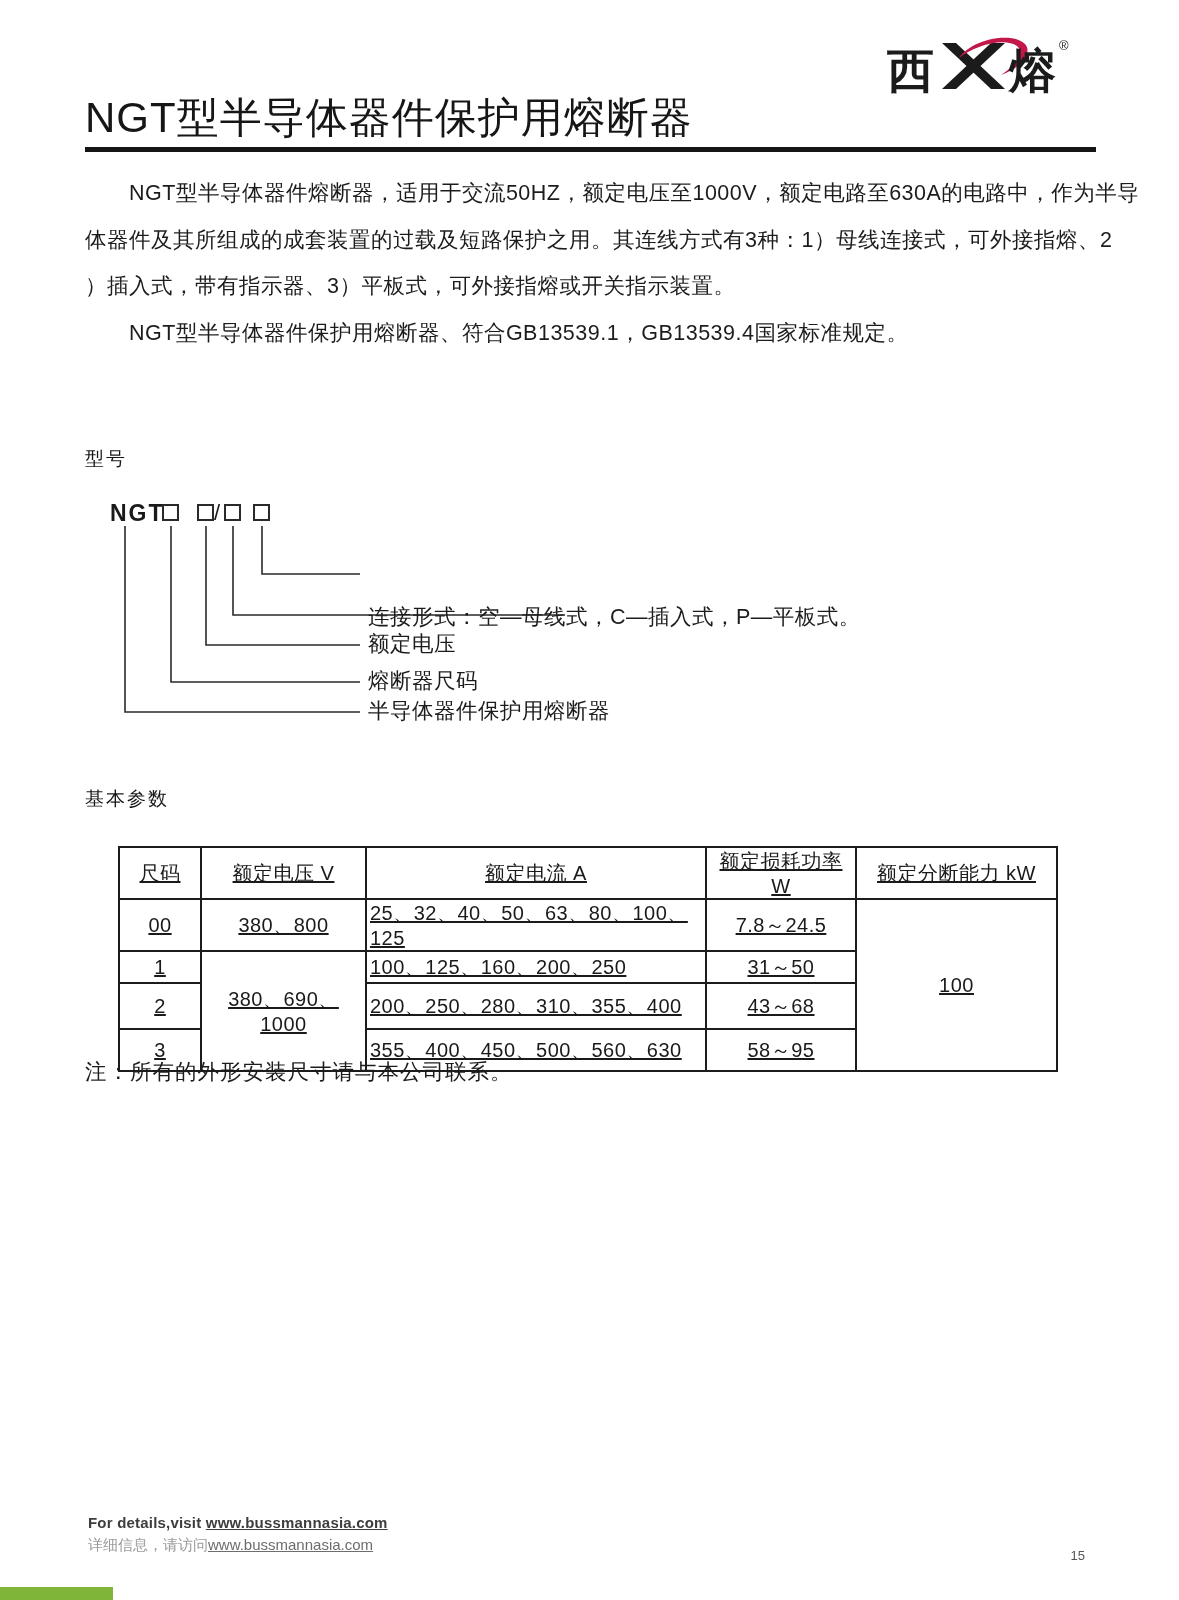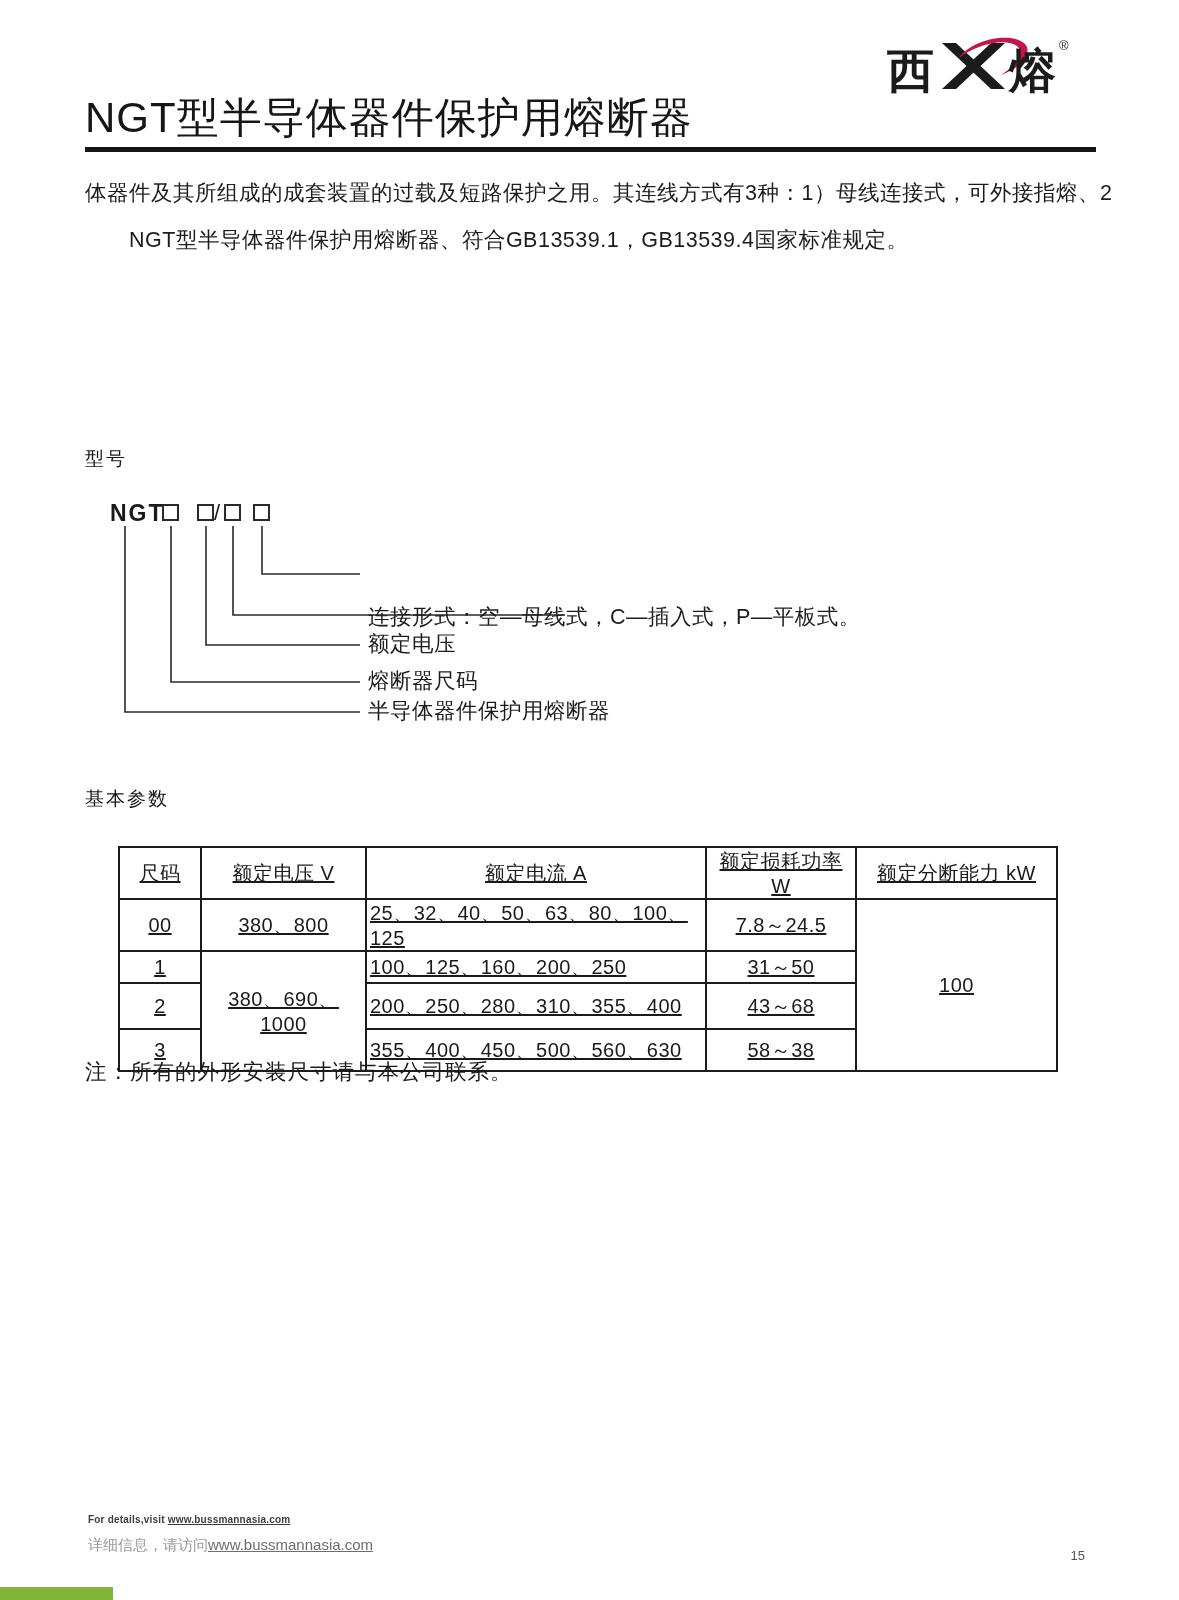--- a/index.html
+++ b/index.html
@@ -166,21 +166,21 @@
     color: #1c1c1c;
     letter-spacing: 1px;
     white-space: nowrap;
   }
 
   
   .footer-en {
     position: absolute;
     left: 88px;
     top: 1514px;
-    font-size: 10px;
+    font-size: 15px;
     color: #3d3d3d;
     font-weight: bold;
     letter-spacing: 0.2px;
   }
   .footer-cn {
     position: absolute;
     left: 88px;
     top: 1536px;
     font-size: 15px;
     color: #9a9a9a;
@@ -221,21 +221,23 @@
       <path d="M72,24 C86,4 126,-2 138,10 C146,19 134,34 114,41 C130,31 138,19 130,12 C118,3 88,11 72,24 Z" fill="#c3174a"></path>
       <text x="122" y="53" font-size="47" font-weight="bold" fill="#1b1b1b" font-family="'Liberation Sans','DejaVu Sans',sans-serif">熔</text>
       <text x="172" y="16" font-size="13" fill="#1b1b1b">®</text>
     </svg>
   </div>
 
   <h1 class="doc-title">NGT型半导体器件保护用熔断器</h1>
   <div class="title-rule"></div>
 
   <div class="intro">
+    <div class="line indent">NGT型半导体器件熔断器，适用于交流50HZ，额定电压至1000V，额定电路至630A的电路中，作为半导</div>
     <div class="line">体器件及其所组成的成套装置的过载及短路保护之用。其连线方式有3种：1）母线连接式，可外接指熔、2</div>
+    <div class="line">）插入式，带有指示器、3）平板式，可外接指熔或开关指示装置。</div>
     <div class="line indent">NGT型半导体器件保护用熔断器、符合GB13539.1，GB13539.4国家标准规定。</div>
   </div>
 
   <h2 class="section-heading heading-model">型号</h2>
 
   <div class="model-diagram">
     <div class="model-code">
       <span class="model-prefix">NGT</span>
       <span class="code-box box-1"></span>
       <span class="code-box box-2"></span>
@@ -292,21 +294,21 @@
       <td>31～50</td>
     </tr>
     <tr class="r-2">
       <td>2</td>
       <td class="col-current-cell">200、250、280、310、355、400</td>
       <td>43～68</td>
     </tr>
     <tr class="r-3">
       <td>3</td>
       <td class="col-current-cell">355、400、450、500、560、630</td>
-      <td>58～38</td>
+      <td>58～95</td>
     </tr>
   </tbody>
     </table>
 
   <div class="note">注：所有的外形安装尺寸请与本公司联系。</div>
 
   <div class="footer-en"><span>For details,visit </span><a href="#">www.bussmannasia.com</a></div>
   <div class="footer-cn"><span>详细信息，请访问</span><a href="#">www.bussmannasia.com</a></div>
 
   <div class="page-number">15</div>

